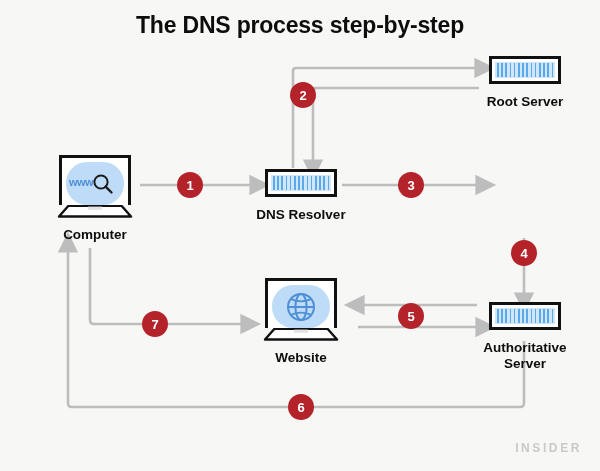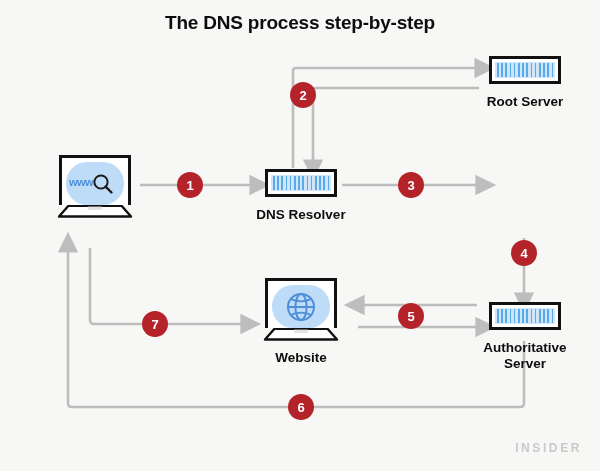--- a/index.html
+++ b/index.html
@@ -20,21 +20,21 @@
     background: #f7f7f5;
   }
 
   
   .title {
     position: absolute;
     left: 0;
     top: 12px;
     width: 600px;
     text-align: center;
-    font-size: 19px;
+    font-size: 23px;
     font-weight: bold;
     color: #0d0d0d;
     letter-spacing: -0.2px;
   }
 
   
   #arrows {
     position: absolute;
     left: 0;
     top: 0;
@@ -229,20 +229,21 @@
           </div>
         </div>
       </div>
       <div class="laptop-base">
         <svg width="84" height="13" viewBox="0 0 84 13">
           <path d="M6,11.5 L15.5,0.8 L68.5,0.8 L78,11.5 Z" fill="#ffffff" stroke="#111111" stroke-width="2.4" stroke-linejoin="round"></path>
           <rect x="35" y="1.6" width="14" height="3.2" fill="#e3e3e3"></rect>
         </svg>
       </div>
     </div>
+    <div class="node-label" style="margin-top:9px;">Computer</div>
   </div>
 
   <div class="node" style="left:261px; top:169px; width:80px;">
     <div class="server">
       <div class="server-inner"></div>
     </div>
     <div class="node-label" style="margin-top:10px; width:120px; margin-left:-20px;">DNS Resolver</div>
   </div>
 
   <div class="node" style="left:487px; top:56px; width:76px;">

